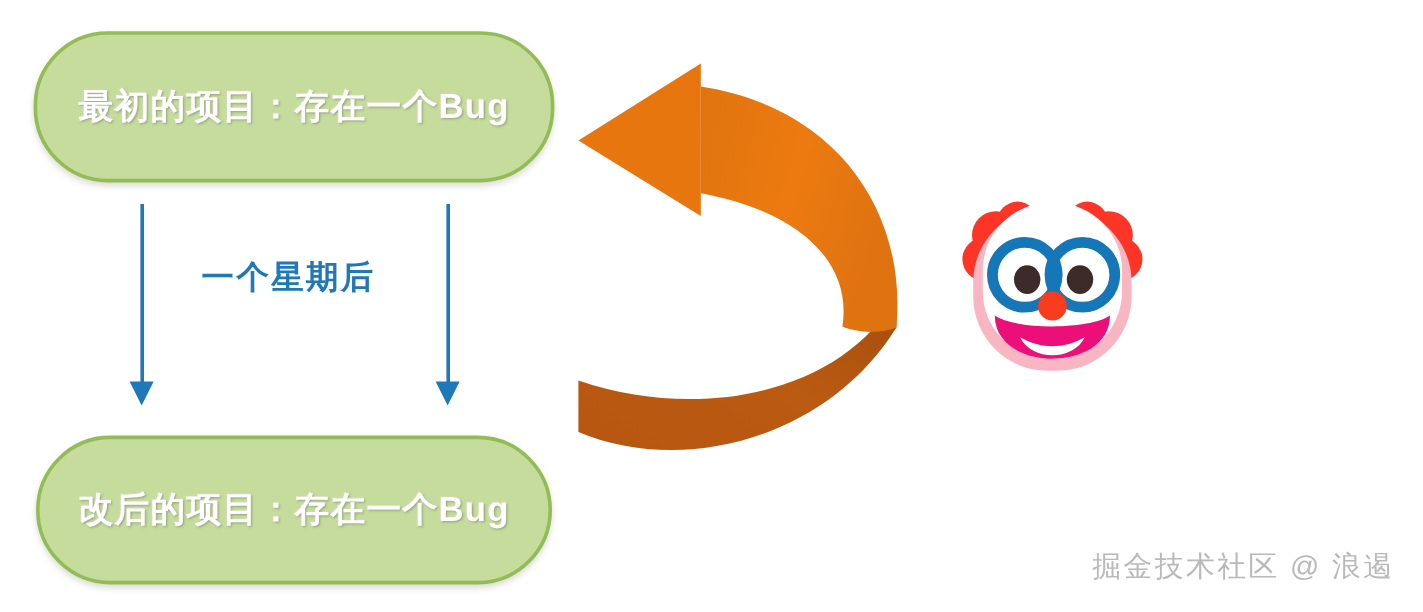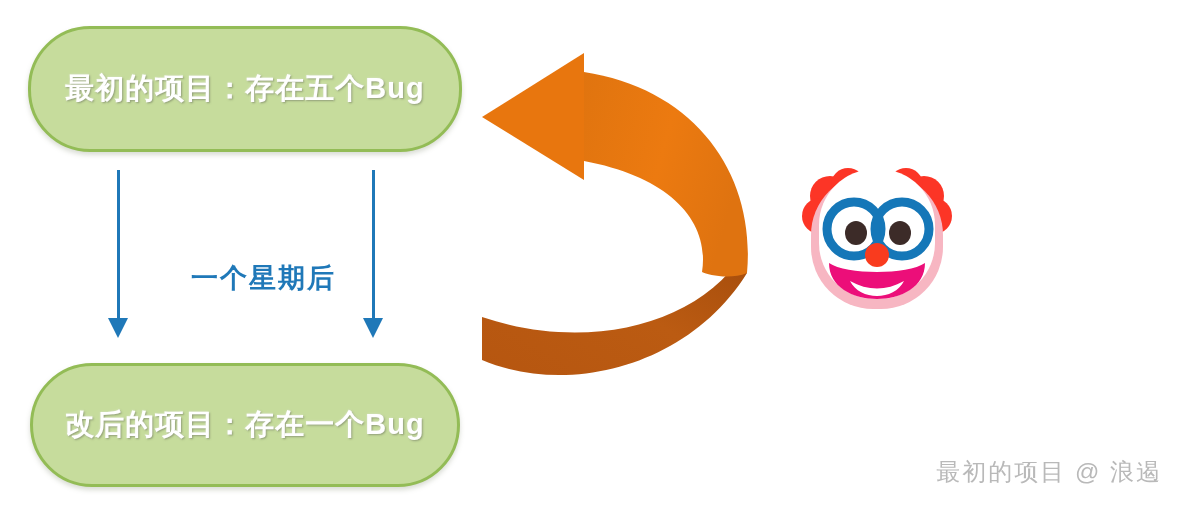--- a/index.html
+++ b/index.html
@@ -65,27 +65,26 @@
   #arrow-right { left: 363px; top: 170px; width: 20px; height: 170px; }
   .v-arrow .shaft { height: 150px; }
   .v-arrow .head  { top: 148px; }
 
   
   #interval-label {
     position: absolute;
     left: 168px;
     top: 213px;
     width: 168px;
-    text-align: right;
+    text-align: left;
     color: #1f78b8;
     font-size: 27px;
     font-weight: bold;
     letter-spacing: 2px;
     white-space: nowrap;
-    margin-top: 47px;
   }
 
   
   #loop-arrow {
     position: absolute;
     left: 460px;
     top: 25px;
     width: 310px;
     height: 425px;
   }
@@ -110,21 +109,21 @@
     white-space: nowrap;
     text-shadow: 0 1px 0 rgba(255,255,255,0.9);
   }
 </style>
 </head>
 <body>
 
 <div id="canvas">
 
   <div id="box-top" class="stage-box">
-    <span class="label">最初的项目：存在五个Bug</span>
+    <span class="label">最初的项目：存在一个Bug</span>
   </div>
 
   <div id="box-bottom" class="stage-box">
     <span class="label">改后的项目：存在一个Bug</span>
   </div>
 
   <div id="arrow-left" class="v-arrow">
     <div class="shaft"></div>
     <div class="head"></div>
   </div>
@@ -199,15 +198,15 @@
                C 31 148, 127 148, 127 100
                C 110 112, 48 112, 31 100
                Z" fill="#ec0e79"></path>
       <path d="M 52 118
                C 62 138, 96 138, 106 118
                C 88 128, 70 128, 52 118
                Z" fill="#ffffff"></path>
     </svg>
   </div>
 
-  <div id="watermark">最初的项目 @ 浪遏</div>
+  <div id="watermark">掘金技术社区 @ 浪遏</div>
 
 </div>
 
 </body></html>

